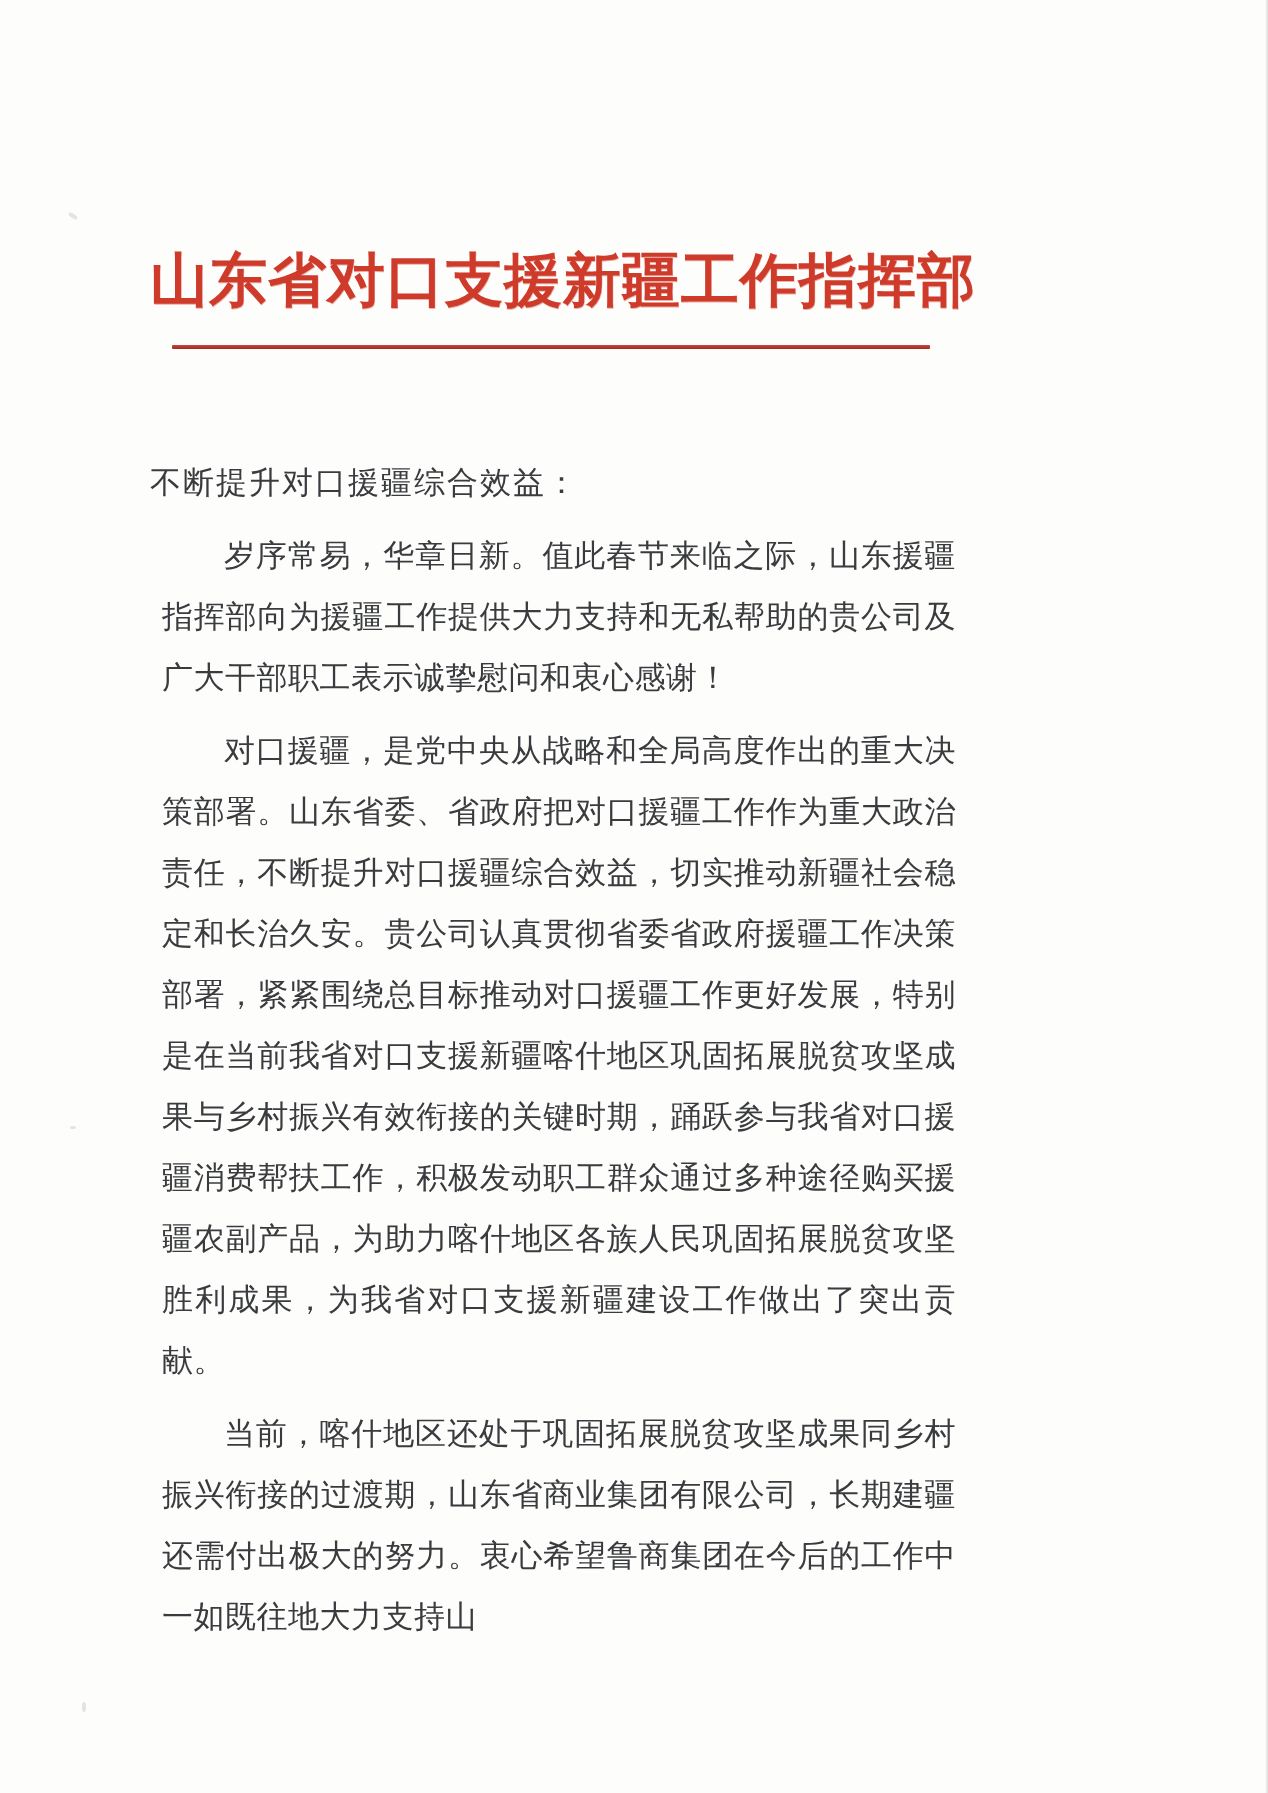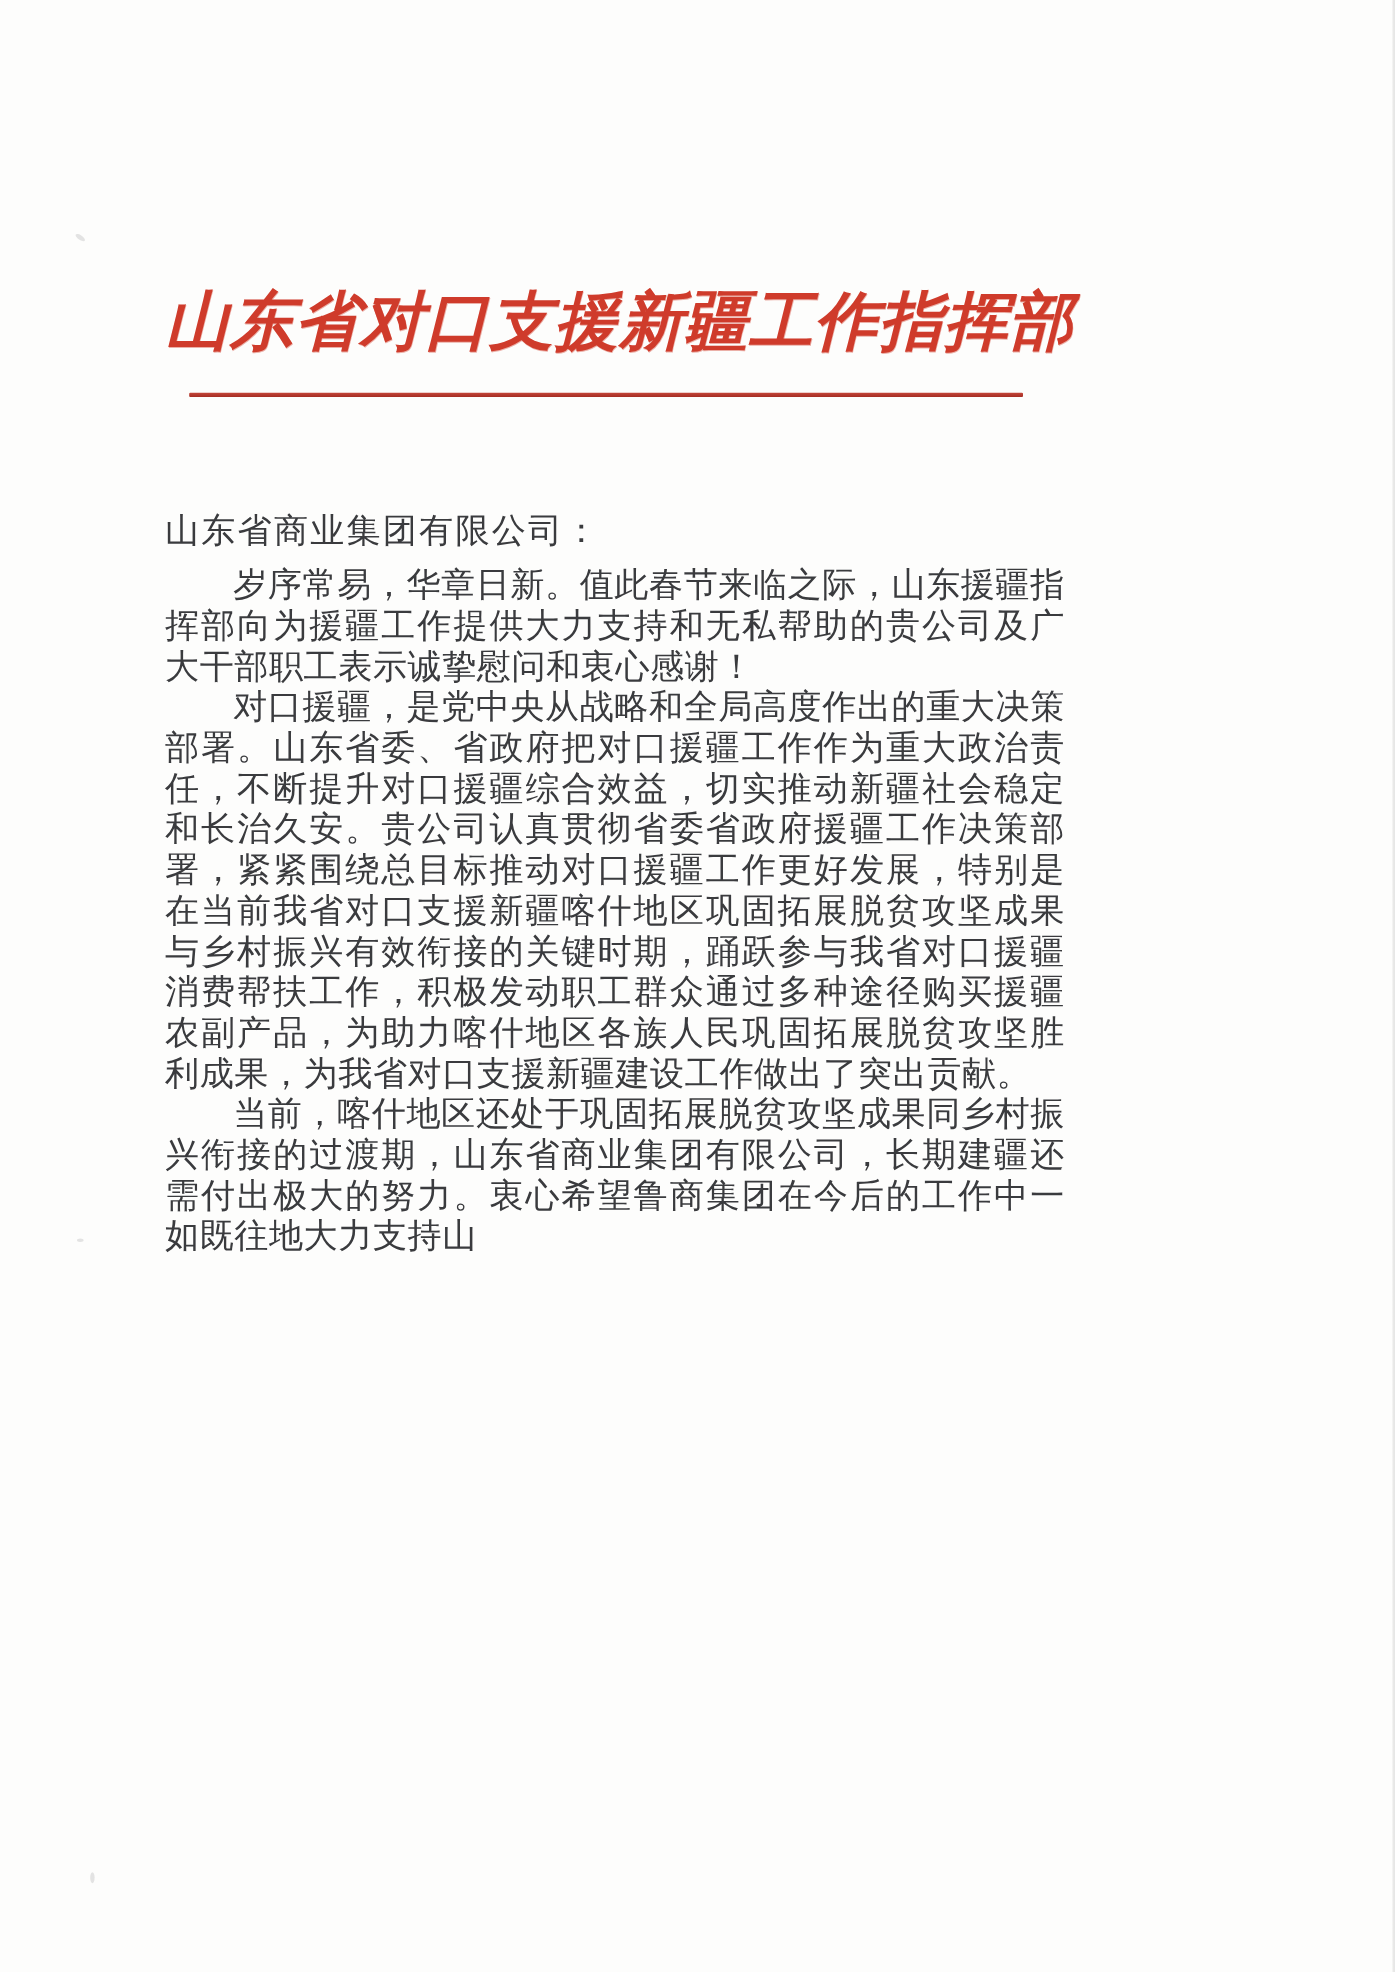--- a/index.html
+++ b/index.html
@@ -29,24 +29,23 @@
     background: rgba(160,160,160,0.28);
     border-radius: 50%;
   }
   .artifact.a1 { left: 68px; top: 214px; width: 10px; height: 4px; transform: rotate(35deg); }
   .artifact.a2 { left: 82px; top: 1702px; width: 4px; height: 10px; }
   .artifact.a3 { left: 70px; top: 1126px; width: 6px; height: 3px; }
 
   .letterhead {
     position: absolute;
     left: 150px;
-    top: 252px;
+    top: 240px;
     width: 818px;
     text-align: center;
-    font-style: italic;
   }
   .org-name {
     margin: 0;
     font-size: 58px;
     line-height: 1.4;
     font-weight: bold;
     letter-spacing: 1px;
     color: #cf3b2b;
     text-shadow: 0.5px 0.5px 0 rgba(207,59,43,0.4);
     white-space: nowrap;
@@ -75,23 +74,23 @@
     line-height: 70px;
   }
   .salutation {
     margin: 20px 0 0 0;
     font-size: 31px;
     line-height: 61px;
     color: #3a3b3e;
     letter-spacing: 2px;
   }
   .body-para {
-    margin: 0;
+    margin: 12px;
     font-size: 31px;
-    line-height: 37px;
+    line-height: 61px;
     color: #3a3b3e;
     text-indent: 2em;
     text-align: justify;
     text-justify: inter-ideograph;
     letter-spacing: 0.5px;
   }
 </style>
 </head>
 <body>
 
@@ -102,21 +101,21 @@
   <div class="artifact a2"></div>
   <div class="artifact a3"></div>
 
   <header class="letterhead">
     <h1 class="org-name">山东省对口支援新疆工作指挥部</h1>
     <div class="red-rule"></div>
   </header>
 
   <main class="letter-body">
 
-    <p class="salutation">山东省商业集团有限公司：</p>
+    <p class="salutation">不断提升对口援疆综合效益：</p>
 
     <p class="body-para">岁序常易，华章日新。值此春节来临之际，山东援疆指挥部向为援疆工作提供大力支持和无私帮助的贵公司及广大干部职工表示诚挚慰问和衷心感谢！</p>
 
     <p class="body-para">对口援疆，是党中央从战略和全局高度作出的重大决策部署。山东省委、省政府把对口援疆工作作为重大政治责任，不断提升对口援疆综合效益，切实推动新疆社会稳定和长治久安。贵公司认真贯彻省委省政府援疆工作决策部署，紧紧围绕总目标推动对口援疆工作更好发展，特别是在当前我省对口支援新疆喀什地区巩固拓展脱贫攻坚成果与乡村振兴有效衔接的关键时期，踊跃参与我省对口援疆消费帮扶工作，积极发动职工群众通过多种途径购买援疆农副产品，为助力喀什地区各族人民巩固拓展脱贫攻坚胜利成果，为我省对口支援新疆建设工作做出了突出贡献。</p>
 
     <p class="body-para">当前，喀什地区还处于巩固拓展脱贫攻坚成果同乡村振兴衔接的过渡期，山东省商业集团有限公司，长期建疆还需付出极大的努力。衷心希望鲁商集团在今后的工作中一如既往地大力支持山</p>
   </main>
 
 </div>
 

